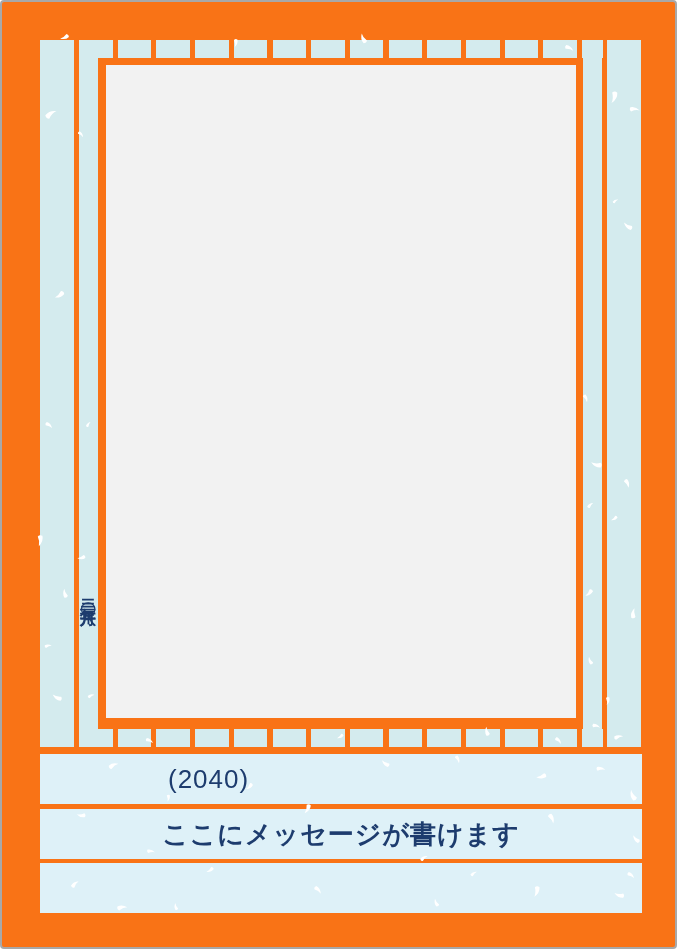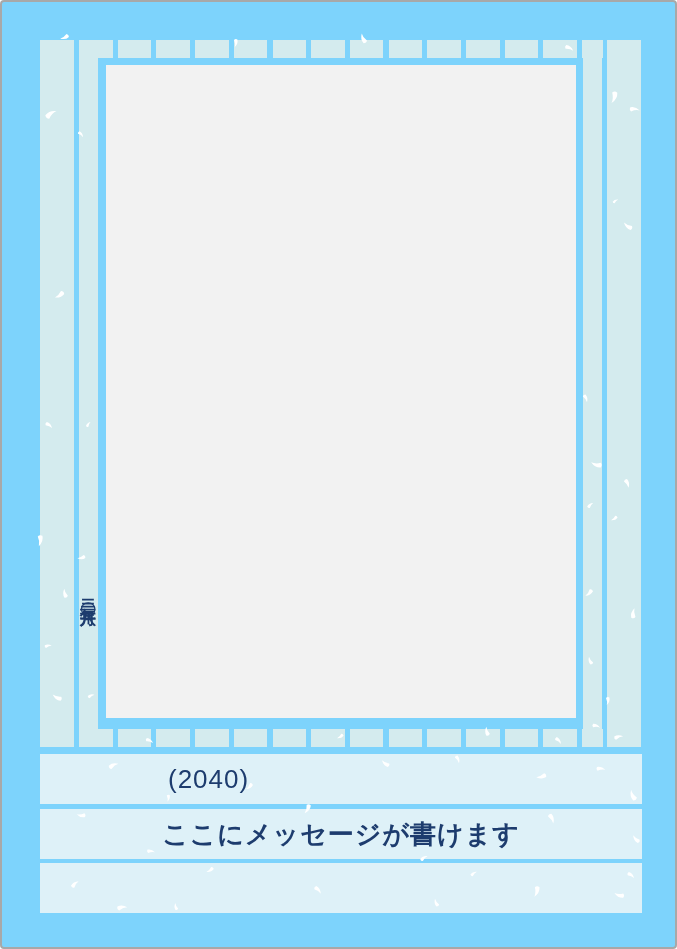--- a/index.html
+++ b/index.html
@@ -8,21 +8,21 @@
     --photo-gray:#f2f2f2;
     --text-navy:#1d3c6e;
     --page-border:#a8a8a8;
   }
   html,body{margin:0;padding:0;background:#ffffff;}
   body{font-family:"Liberation Sans","DejaVu Sans",sans-serif;}
   .card{
     position:relative;
     width:677px;height:949px;
     box-sizing:border-box;
-    background:#7dd3fc;
+    background:#f97316;
     border:2px solid var(--page-border);
     border-radius:4px;
     overflow:hidden;
   }
   
   .stripe{position:absolute;top:38px;height:707px;background:var(--stripe-blue);}
   .stripe.outer-left{left:38px;width:34px;}
   .stripe.inner-left{left:77px;width:19px;}
   .stripe.inner-right{left:581px;width:19px;}
   .stripe.outer-right{left:605px;width:34px;}

